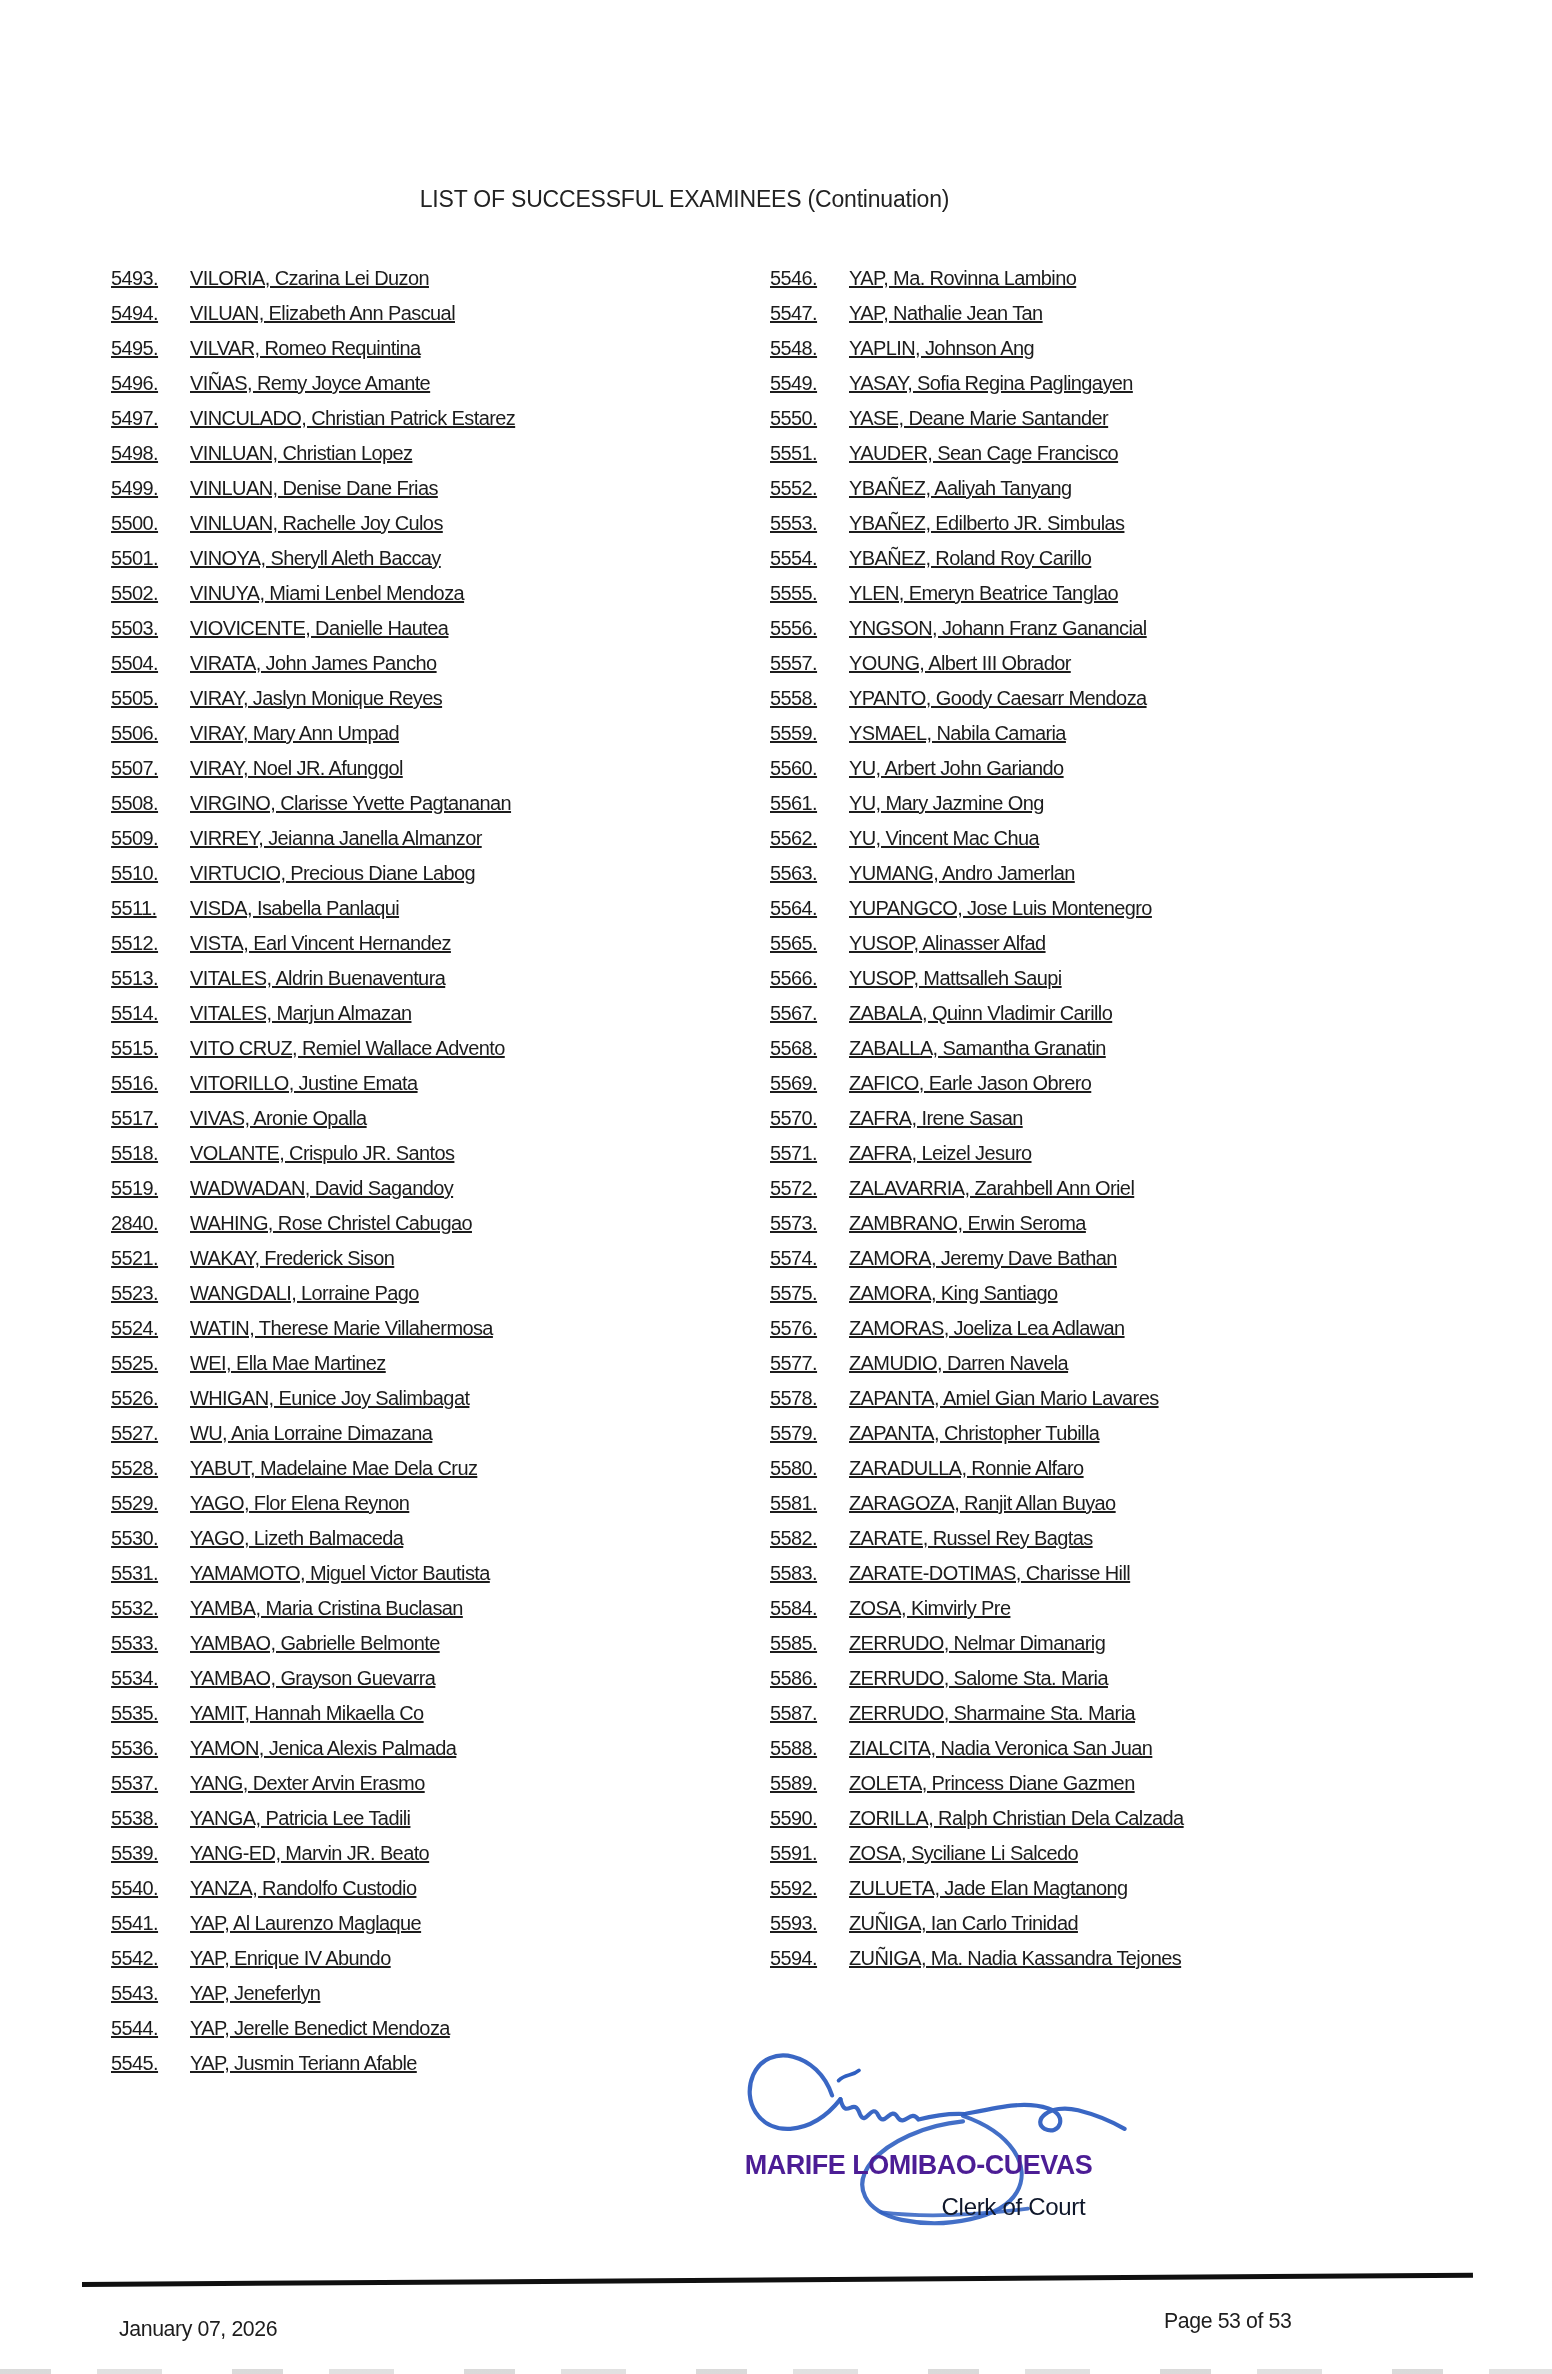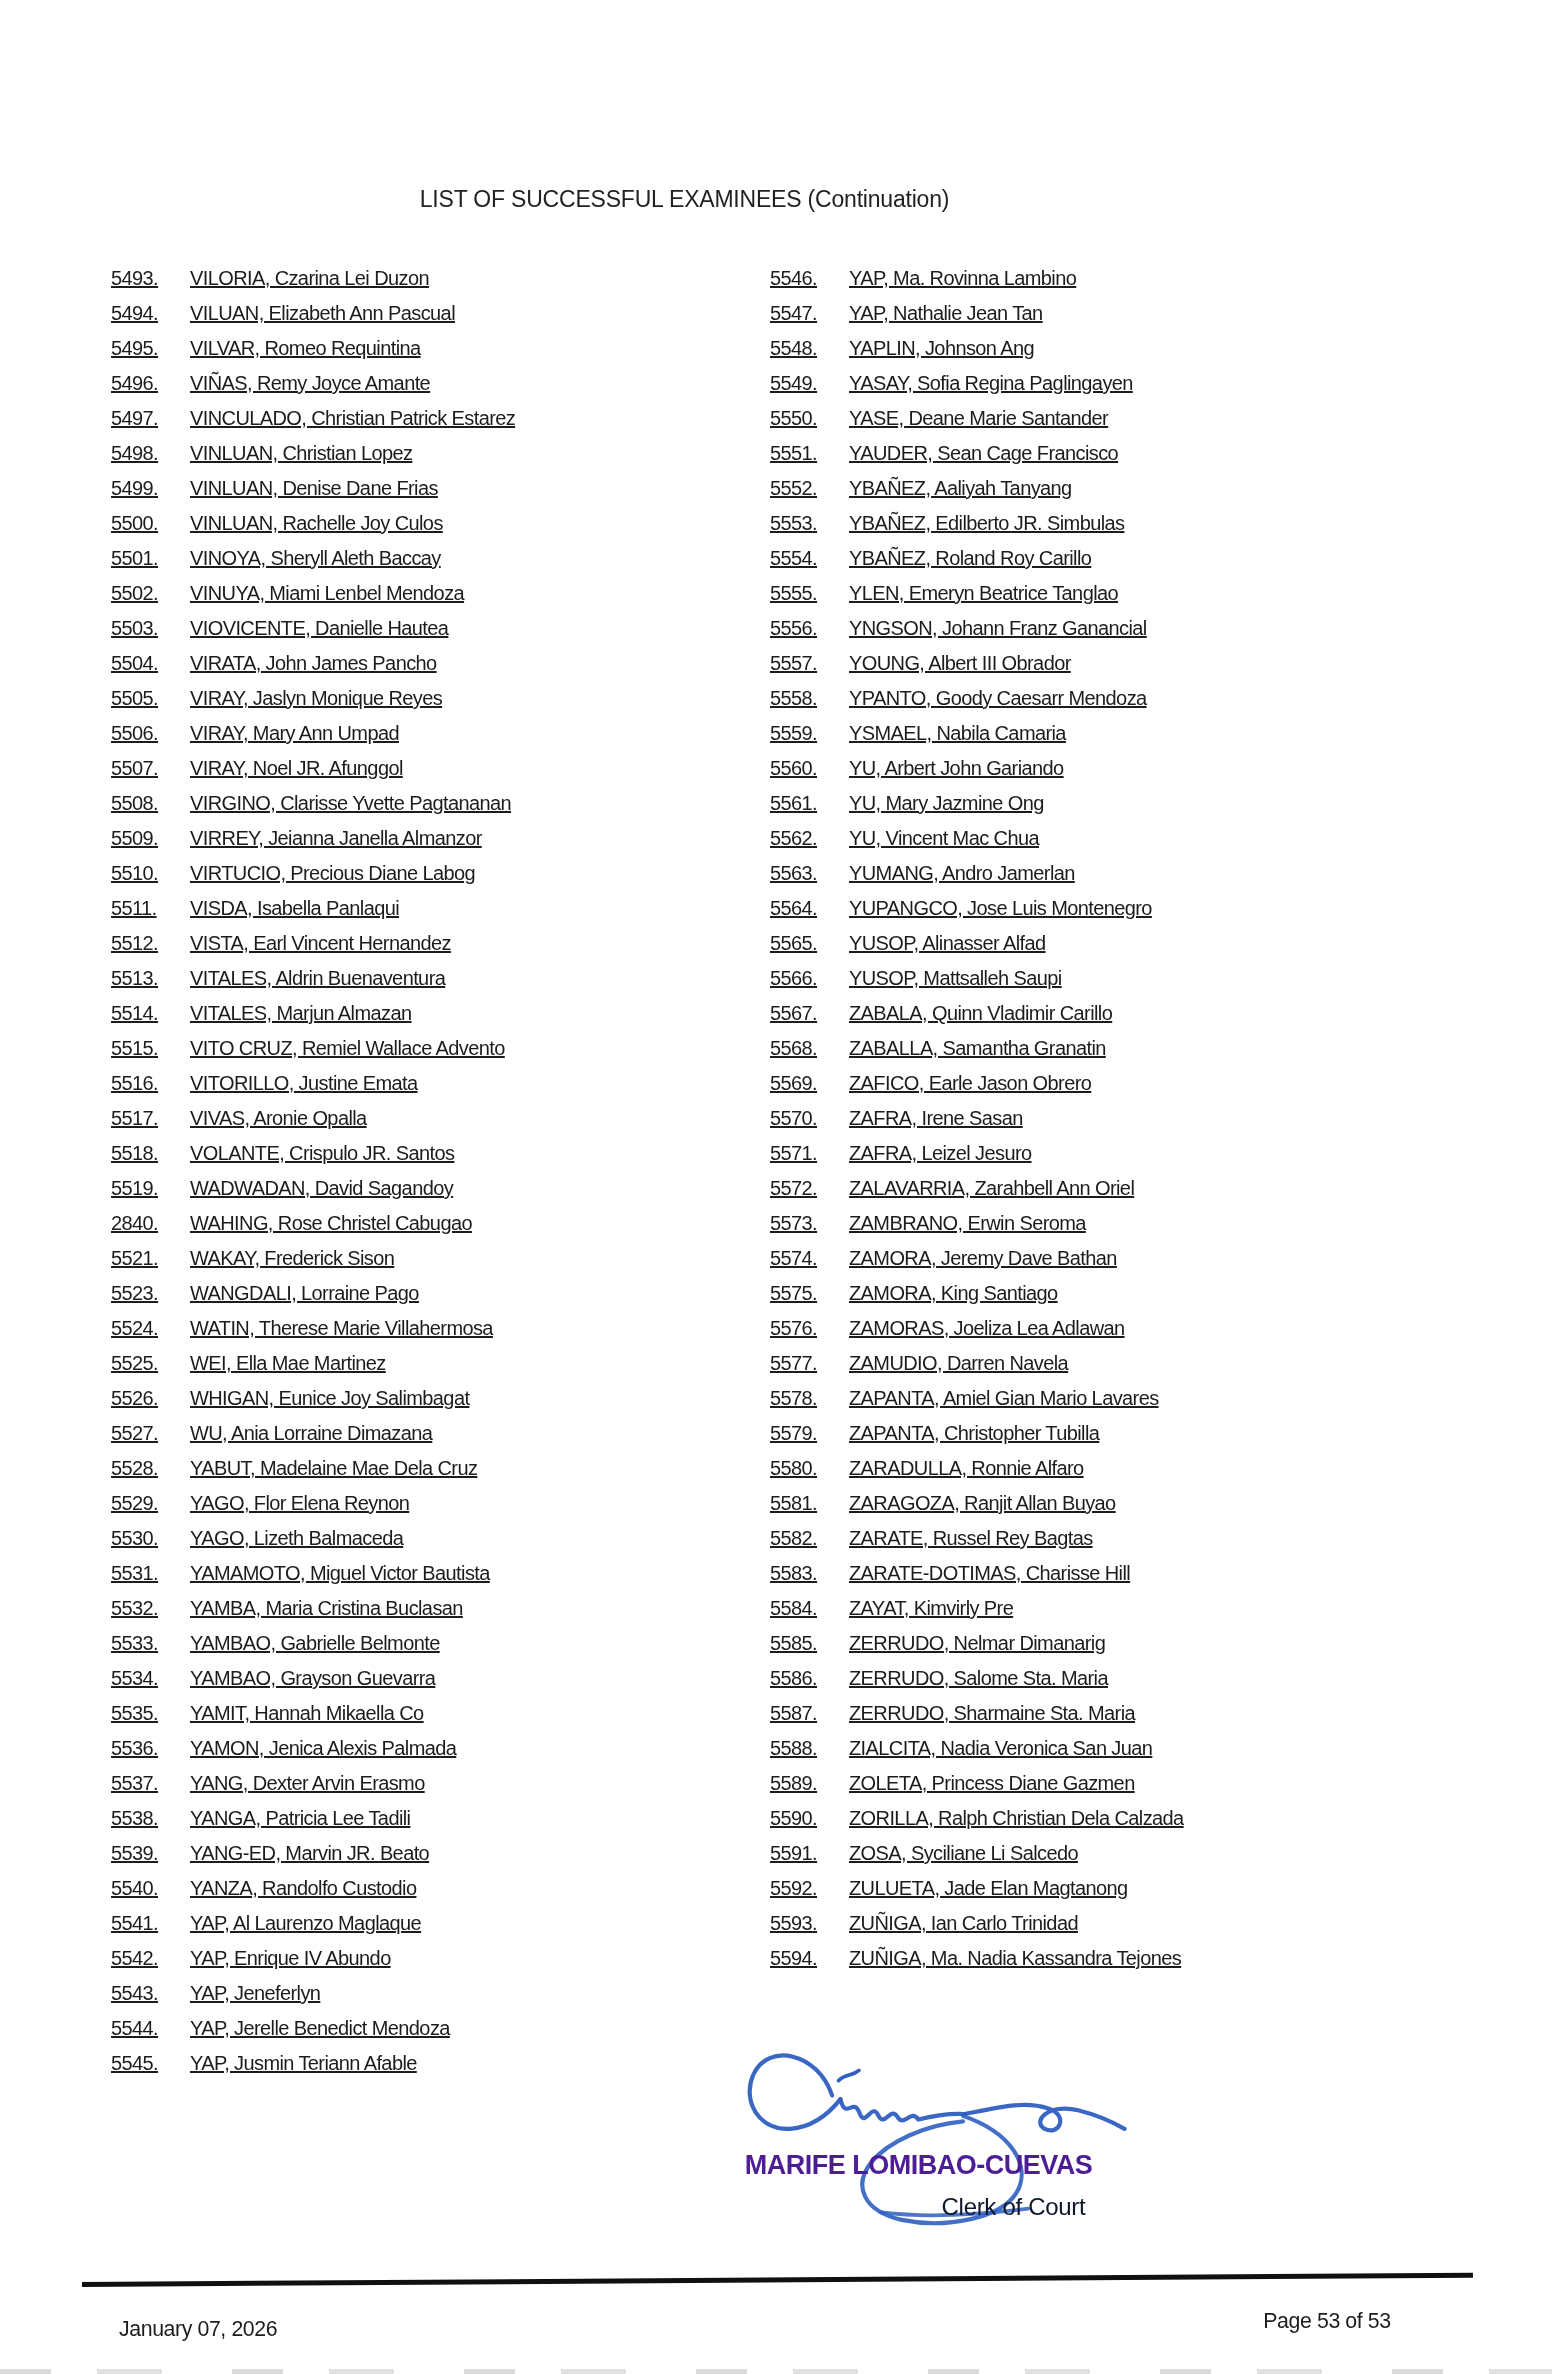--- a/index.html
+++ b/index.html
@@ -74,23 +74,23 @@
     transform-origin:left center;
   }
   .footer-date{
     position:absolute;
     left:119px;top:2317px;
     font-size:21.3px;
     letter-spacing:-0.4px;
   }
   .footer-page{
     position:absolute;
-    left:1234px;top:2309px;
+    left:1164px;top:2309px;
     width:186px;
-    text-align:center;
+    text-align:left;
     font-size:21.3px;
     letter-spacing:-0.4px;
   }
   .bottom-scan-edge{
     position:absolute;
     left:0;bottom:0;width:1553px;height:6.5px;
     background:repeating-linear-gradient(90deg,
       rgba(140,140,140,0.40) 0 51px,
       rgba(255,255,255,0) 51px 97px,
       rgba(120,120,120,0.28) 97px 162px,
@@ -463,21 +463,21 @@
       <div class="row">
         <span class="num">5582.</span>
         <span class="nm">ZARATE, Russel Rey Bagtas</span>
       </div>
       <div class="row">
         <span class="num">5583.</span>
         <span class="nm">ZARATE-DOTIMAS, Charisse Hill</span>
       </div>
       <div class="row">
         <span class="num">5584.</span>
-        <span class="nm">ZAYAT, Kimvirly Pre</span>
+        <span class="nm">ZOSA, Kimvirly Pre</span>
       </div>
       <div class="row">
         <span class="num">5585.</span>
         <span class="nm">ZERRUDO, Nelmar Dimanarig</span>
       </div>
       <div class="row">
         <span class="num">5586.</span>
         <span class="nm">ZERRUDO, Salome Sta. Maria</span>
       </div>
       <div class="row">

